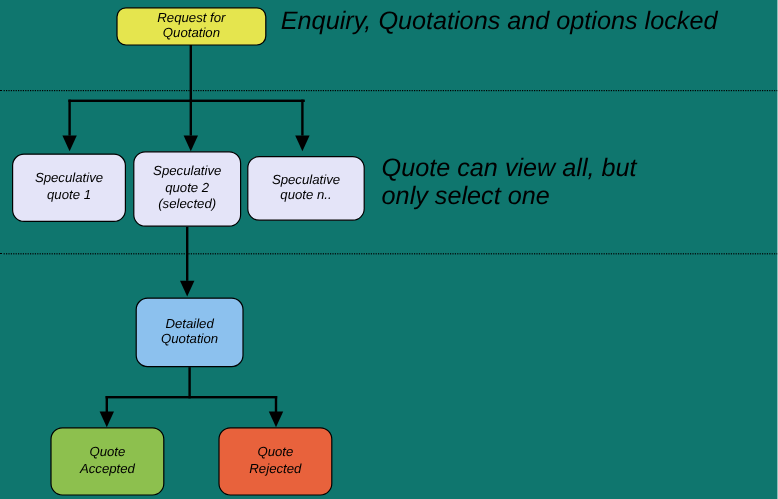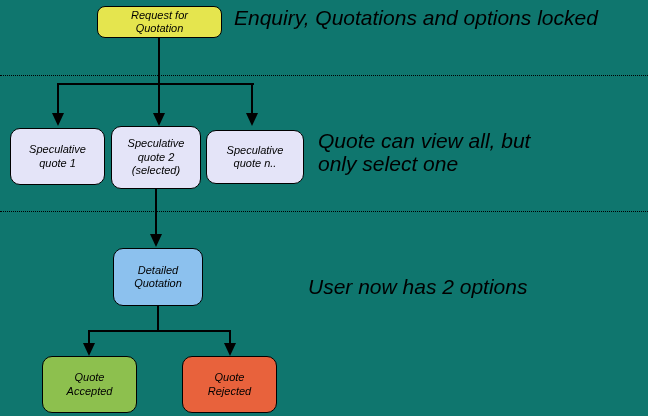--- a/index.html
+++ b/index.html
@@ -136,15 +136,14 @@
   <div class="node" id="n-accepted" style="background-color: rgb(141, 192, 78);">Quote
 Accepted</div>
 
   <div class="node" id="n-rejected" style="background-color: rgb(232, 98, 60);">Quote
 Rejected</div>
 
 
   <div class="annot" id="annot-enquiry">Enquiry, Quotations and options locked</div>
   <div class="annot" id="annot-view">Quote can view all, but
 only select one</div>
-  <div class="annot" id="annot-options">User now has 2 options</div>
 
 </div>
 
 </body></html>

